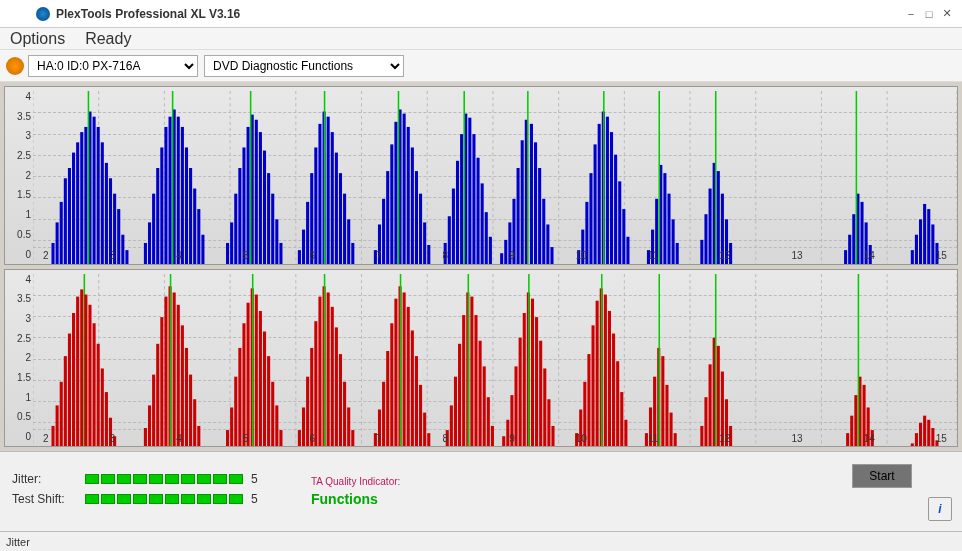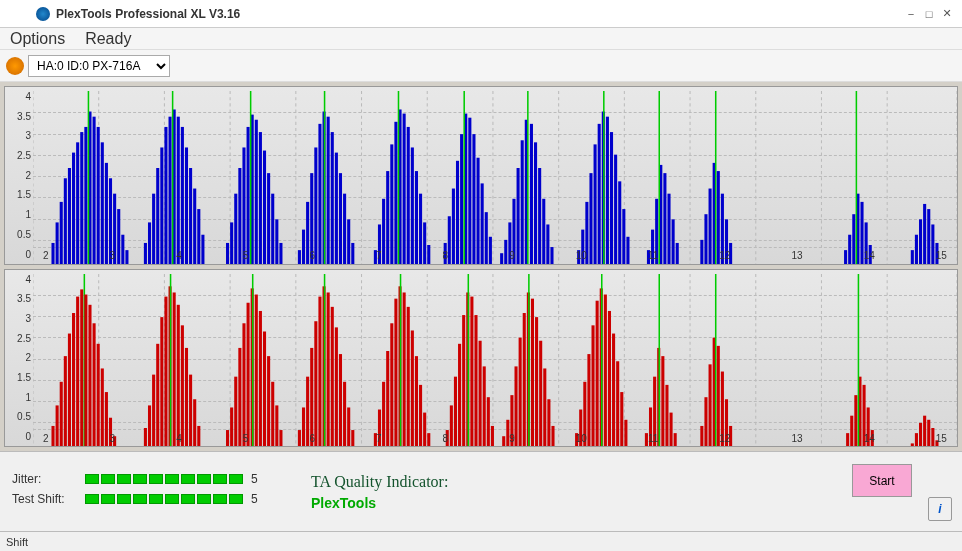--- a/index.html
+++ b/index.html
@@ -94,21 +94,21 @@
       flex-shrink: 0;
     }
     .toolbar select {
       height: 22px;
       font-size: 12px;
       border: 1px solid #aaa;
       background: white;
       padding: 0 4px;
       cursor: pointer;
     }
-    .drive-select { width: 142px; }
+    .drive-select { width: 170px; }
     .function-select { width: 200px; }
     .test-select { width: 200px; }
 
     
     .main-content {
       display: flex;
       flex-direction: column;
       background: #d4d0c8;
       flex: 1;
       padding: 4px;
@@ -209,37 +209,36 @@
       color: #333;
       width: 20px;
     }
 
     .ta-quality-section {
       display: flex;
       flex-direction: column;
       gap: 4px;
     }
     .ta-quality-label {
-      font-size: 16px;
-      color: #14532d;
-      font-family: Liberation Serif, serif;
+      font-size: 10px;
+      color: #be185d;
     }
     .ta-quality-value {
       font-size: 14px;
       font-weight: bold;
       color: #00aa00;
     }
 
     .start-btn {
       position: absolute;
       right: 50px;
       top: 12px;
       width: 60px;
-      height: 33px;
-      background: #f9a8d4;
+      height: 24px;
+      background: #737373;
       border: 1px solid #999;
       cursor: pointer;
       font-size: 12px;
       display: flex;
       align-items: center;
       justify-content: center;
     }
 
     .info-btn {
       position: absolute;
@@ -300,20 +299,23 @@
   <div class="menu-item">Ready</div>
 </div>
 
 <div class="toolbar">
   <div class="toolbar-drive">
     <div class="drive-icon"></div>
     <select class="drive-select">
       <option>HA:0 ID:0  PX-716A</option>
     </select>
   </div>
+  <select class="function-select">
+    <option>DVD Diagnostic Functions</option>
+  </select>
 </div>
 
 <div class="main-content" style="height: calc(551px - 28px - 22px - 32px - 80px - 20px);">
 
   <div class="chart-container" style="height: 190px; position: relative;">
     <div class="chart-area">
 
       <div class="y-labels">
         <span>4</span>
         <span>3.5</span>
@@ -820,23 +822,23 @@
         <div class="meter-segment"></div>
         <div class="meter-segment"></div>
         <div class="meter-segment"></div>
       </div>
       <span class="metric-value">5</span>
     </div>
   </div>
 
   <div class="ta-quality-section">
     <span class="ta-quality-label">TA Quality Indicator:</span>
-    <span class="ta-quality-value">PlexTools</span>
+    <span class="ta-quality-value">Functions</span>
   </div>
 
   <button class="start-btn">Start</button>
 
   <div class="info-btn">i</div>
 </div>
 
 <div class="status-bar">
-  <span>Shift</span>
+  <span>Jitter</span>
 </div>
 
 </body></html>

